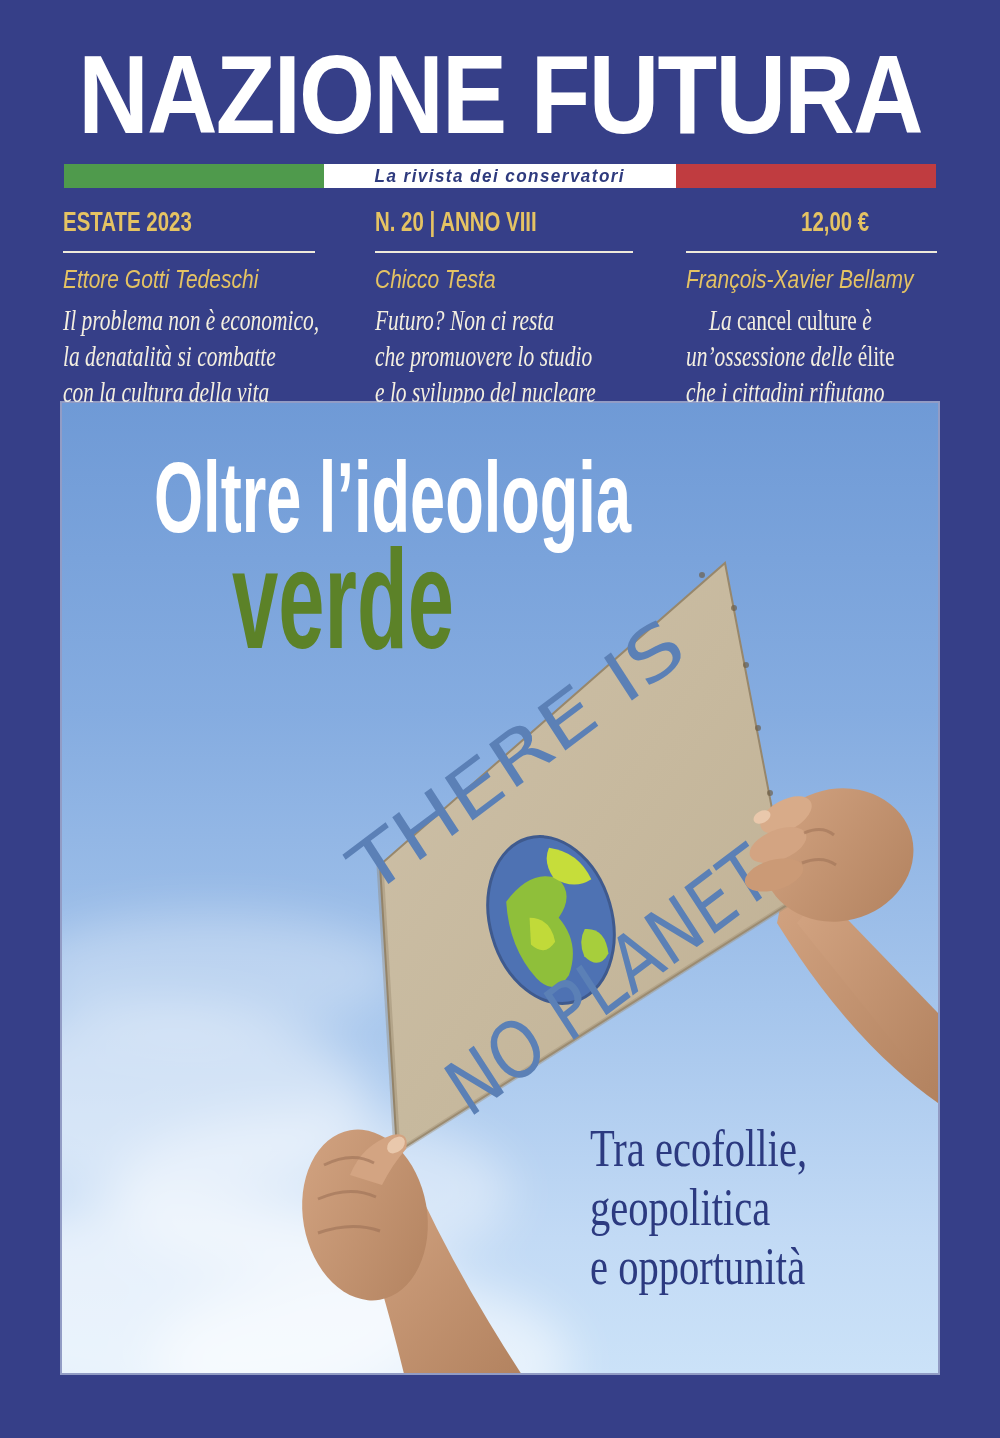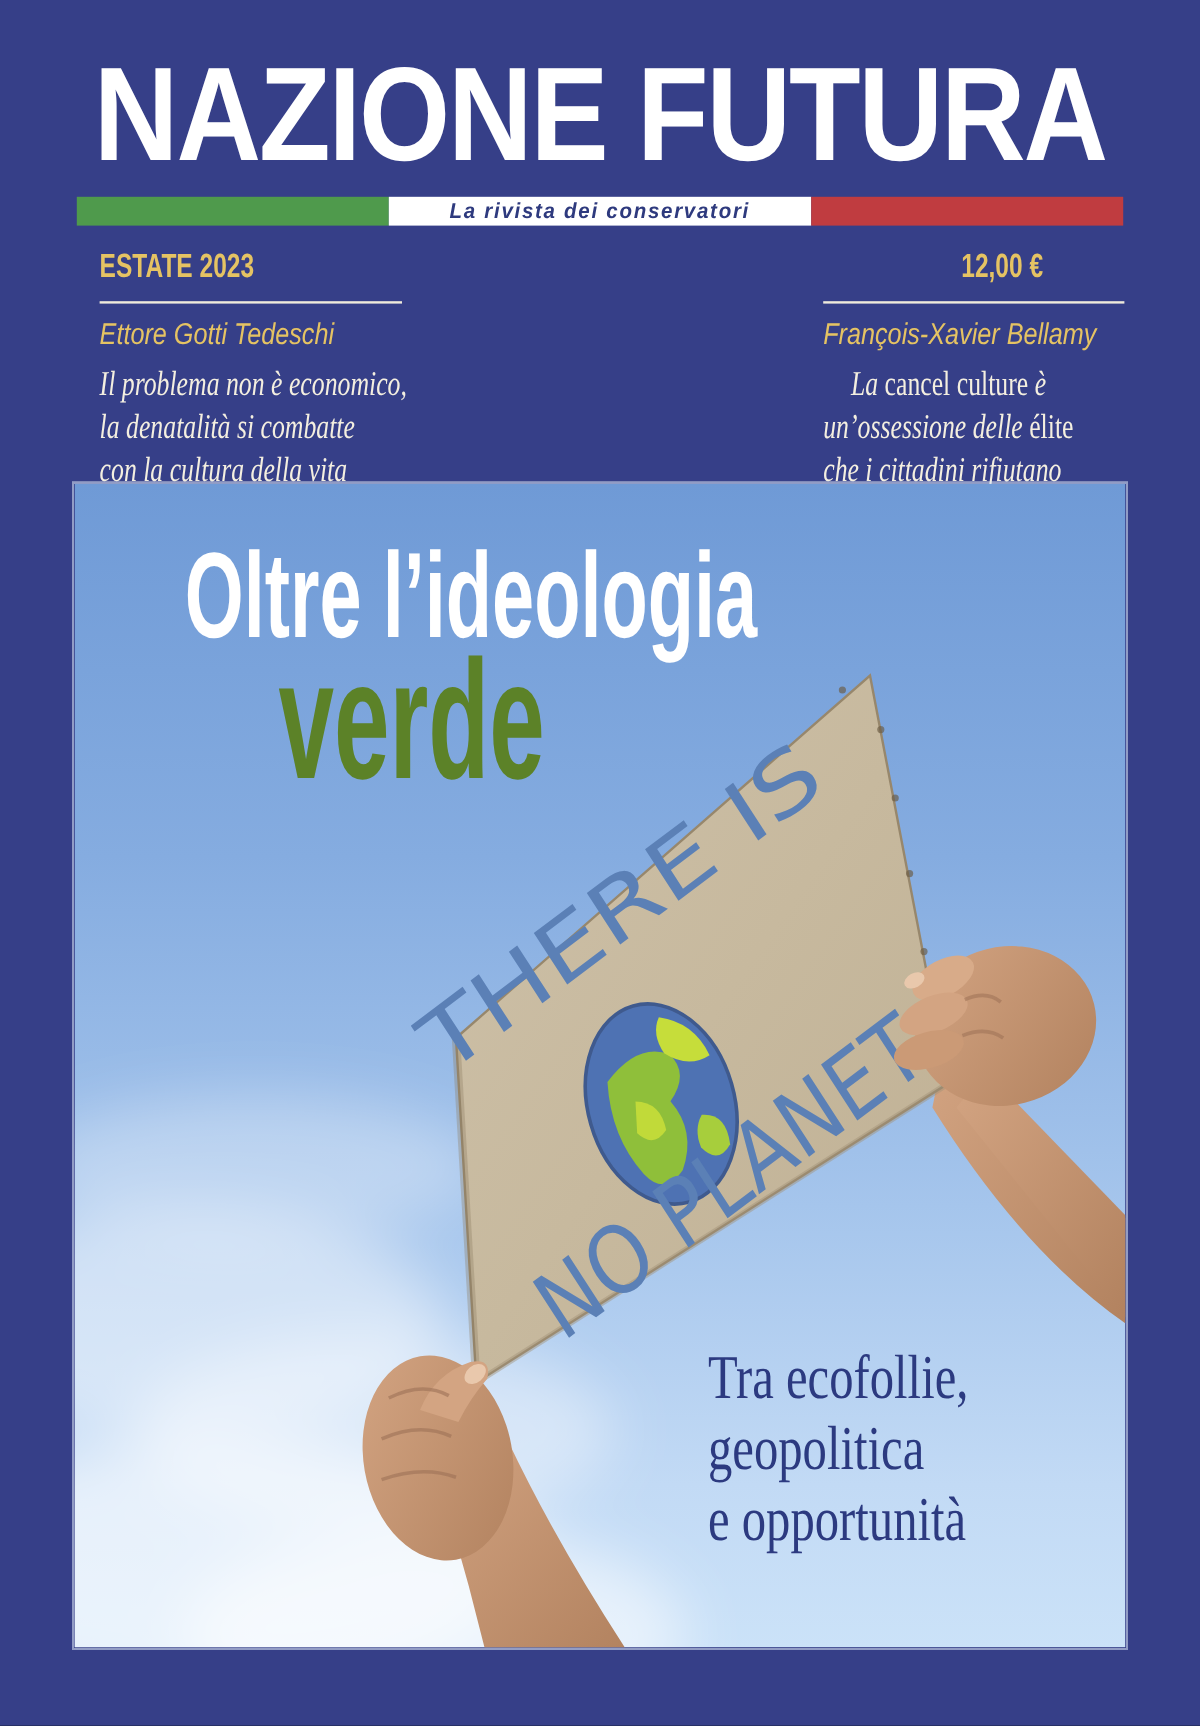--- a/index.html
+++ b/index.html
@@ -22,21 +22,21 @@
   }
   .flag-green{width:260px;height:100%;background:#4F9A4C;}
   .flag-white{width:352px;height:100%;background:#ffffff;display:flex;align-items:center;justify-content:center;}
   .flag-red{width:260px;height:100%;background:#C03C40;}
   .tagline{
     color:#2E3A7E;font-style:italic;font-weight:700;font-size:18px;
     letter-spacing:1.5px;white-space:nowrap;transform:scaleX(0.95);
   }
   
   .info-col{position:absolute;top:208px;}
-  .col-1{left:83px;width:252px;}
+  .col-1{left:63px;width:252px;}
   .col-2{left:375px;width:258px;}
   .col-3{left:686px;width:251px;text-align:right;}
   .info-label{
     color:#E5C363;font-weight:700;font-size:28px;line-height:1;
     white-space:nowrap;transform:scaleX(0.73);transform-origin:left top;
   }
   .info-rule{border:none;border-top:2px solid #EFEADB;margin:15px 0 0 0;}
   .info-author{
     margin-top:14px;color:#E5C363;font-style:italic;font-size:25px;line-height:1;
     white-space:nowrap;transform:scaleX(0.84);transform-origin:left top;
@@ -93,20 +93,30 @@
     <div class="info-label">ESTATE 2023</div>
     <hr class="info-rule">
     <div class="info-author">Ettore Gotti Tedeschi</div>
     <div class="info-blurb">
       <div>Il problema non è economico,</div>
       <div>la denatalità si combatte</div>
       <div>con la cultura della vita</div>
     </div>
   </div>
 
+  <div class="info-col col-2">
+    <div class="info-label">N. 20 | ANNO VIII</div>
+    <hr class="info-rule">
+    <div class="info-author">Chicco Testa</div>
+    <div class="info-blurb">
+      <div>Futuro? Non ci resta</div>
+      <div>che promuovere lo studio</div>
+      <div>e lo sviluppo del nucleare</div>
+    </div>
+  </div>
 
   <div class="info-col col-3">
     <div class="info-label">12,00 €</div>
     <hr class="info-rule">
     <div class="info-author">François-Xavier Bellamy</div>
     <div class="info-blurb">
       <div><span>La </span><span class="rm">cancel culture</span><span> è</span></div>
       <div><span>un’ossessione delle </span><span class="rm">élite</span></div>
       <div>che i cittadini rifiutano</div>
     </div>

